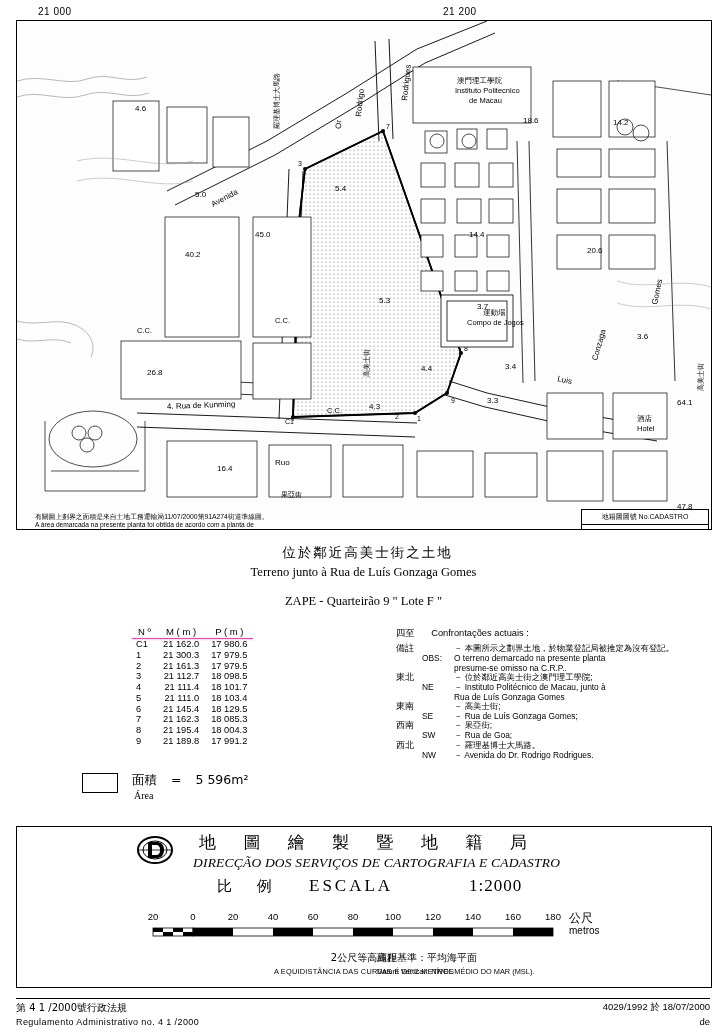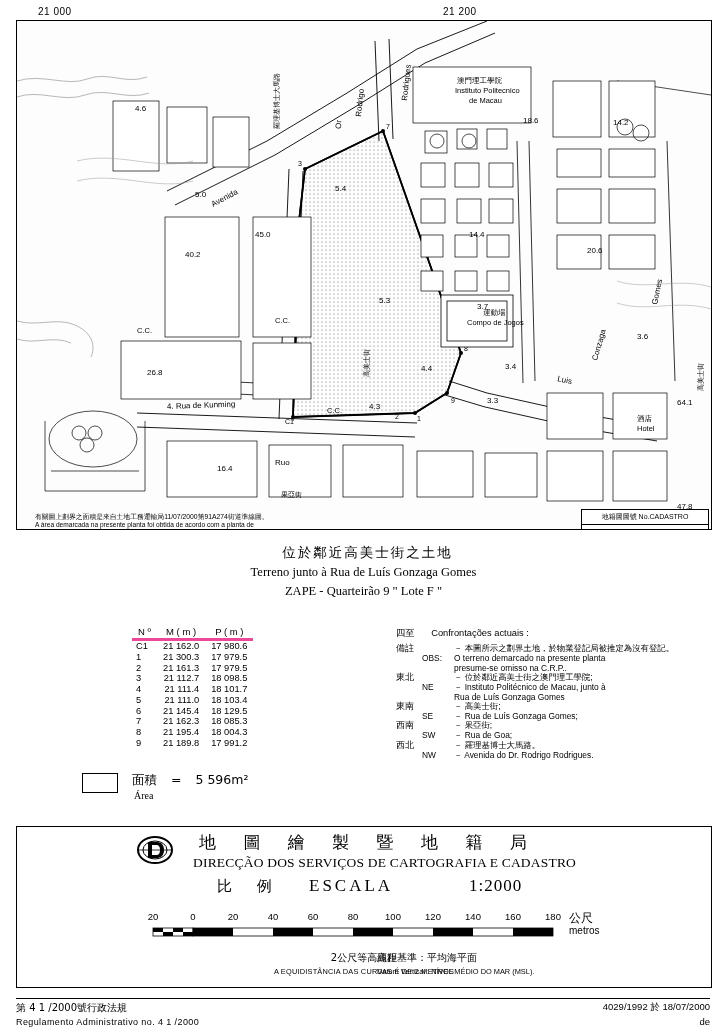--- a/index.html
+++ b/index.html
@@ -39,28 +39,28 @@
     position:absolute;right:2px;top:488px;width:126px;border:1px solid #000;background:#fff;
     text-align:center;font-family:"Liberation Sans",sans-serif;
   }
   .cadastro-box .hd{font-size:7px;border-bottom:1px solid #000;padding:2px 0;}
   .cadastro-box .num{font-size:11px;padding:4px 0;letter-spacing:1px;}
 
   
   .titles{position:absolute;left:0;top:544px;width:727px;text-align:center;}
   .t-cn1{font-size:13.5px;letter-spacing:2px;margin-bottom:3px;font-family:"DejaVu Sans",sans-serif;padding-left:8px;}
   .t-cn2{font-size:13.5px;letter-spacing:2px;margin-bottom:3px;font-family:"DejaVu Sans",sans-serif;}
-  .t-pt1{font-size:12.5px;margin-bottom:4px;}
+  .t-pt1{font-size:12.5px;margin-bottom:14px;}
   .t-pt2{font-size:12.5px;}
 
   
   .coord-table{position:absolute;left:132px;top:626px;font-family:"Liberation Sans",sans-serif;font-size:9.3px;}
   .coord-table table{border-collapse:collapse;}
   .coord-table th{font-weight:normal;padding:0 6px 1px 6px;text-align:center;font-size:9.5px;}
-  .coord-table thead tr{border-bottom:3px solid #ec4899;margin-top:46px;}
+  .coord-table thead tr{border-bottom:1px solid #ec4899;margin-top:46px;}
   .coord-table td{padding:0px 6px;text-align:right;line-height:1.16;white-space:nowrap;}
   .coord-table td.n{text-align:left;padding-left:4px;}
 
   
   .area-row{position:absolute;left:82px;top:772px;display:flex;align-items:flex-start;}
   .area-swatch{width:34px;height:18px;border:1px solid #000;margin-right:14px;margin-top:1px;}
   .area-txt{font-family:"DejaVu Sans",sans-serif;font-size:12.5px;}
   .area-sub{font-family:"Liberation Serif",serif;font-size:10px;margin-top:1px;margin-left:2px;}
 
   
@@ -70,21 +70,21 @@
   .conf .cn{width:26px;font-family:"DejaVu Sans",sans-serif;font-size:9px;}
   .conf .ab{width:32px;}
   .conf .tx{flex:1;}
   .conf .ind{margin-left:58px;}
 
   
   .bottom{position:absolute;left:16px;top:826px;width:694px;height:160px;border:1.5px solid #000;}
   .dept{position:relative;height:46px;}
   .logo{position:absolute;left:118px;top:6px;width:40px;height:34px;}
   .dept-cn{position:absolute;left:182px;top:4px;font-family:"DejaVu Sans",sans-serif;font-size:17px;letter-spacing:11px;}
-  .dept-pt{position:absolute;left:176px;top:28px;font-size:13.5px;letter-spacing:0.2px;}
+  .dept-pt{position:absolute;left:176px;top:28px;font-size:13.5px;letter-spacing:0.2px;font-style:italic;}
 
   .scale-line{position:relative;height:34px;}
   .scale-cn{position:absolute;left:200px;top:4px;font-family:"DejaVu Sans",sans-serif;font-size:15px;letter-spacing:10px;}
   .scale-pt{position:absolute;left:292px;top:3px;font-size:17px;letter-spacing:3px;}
   .scale-val{position:absolute;left:452px;top:3px;font-size:17px;letter-spacing:1px;}
 
   .bar-wrap{position:absolute;left:0;top:84px;width:694px;height:40px;}
   .bar-labels{position:absolute;left:0;top:0;width:694px;height:14px;font-family:"Liberation Sans",sans-serif;font-size:9.5px;}
   .bar-labels span{position:absolute;transform:translateX(-50%);}
   .bar-svg{position:absolute;left:0;top:14px;}

